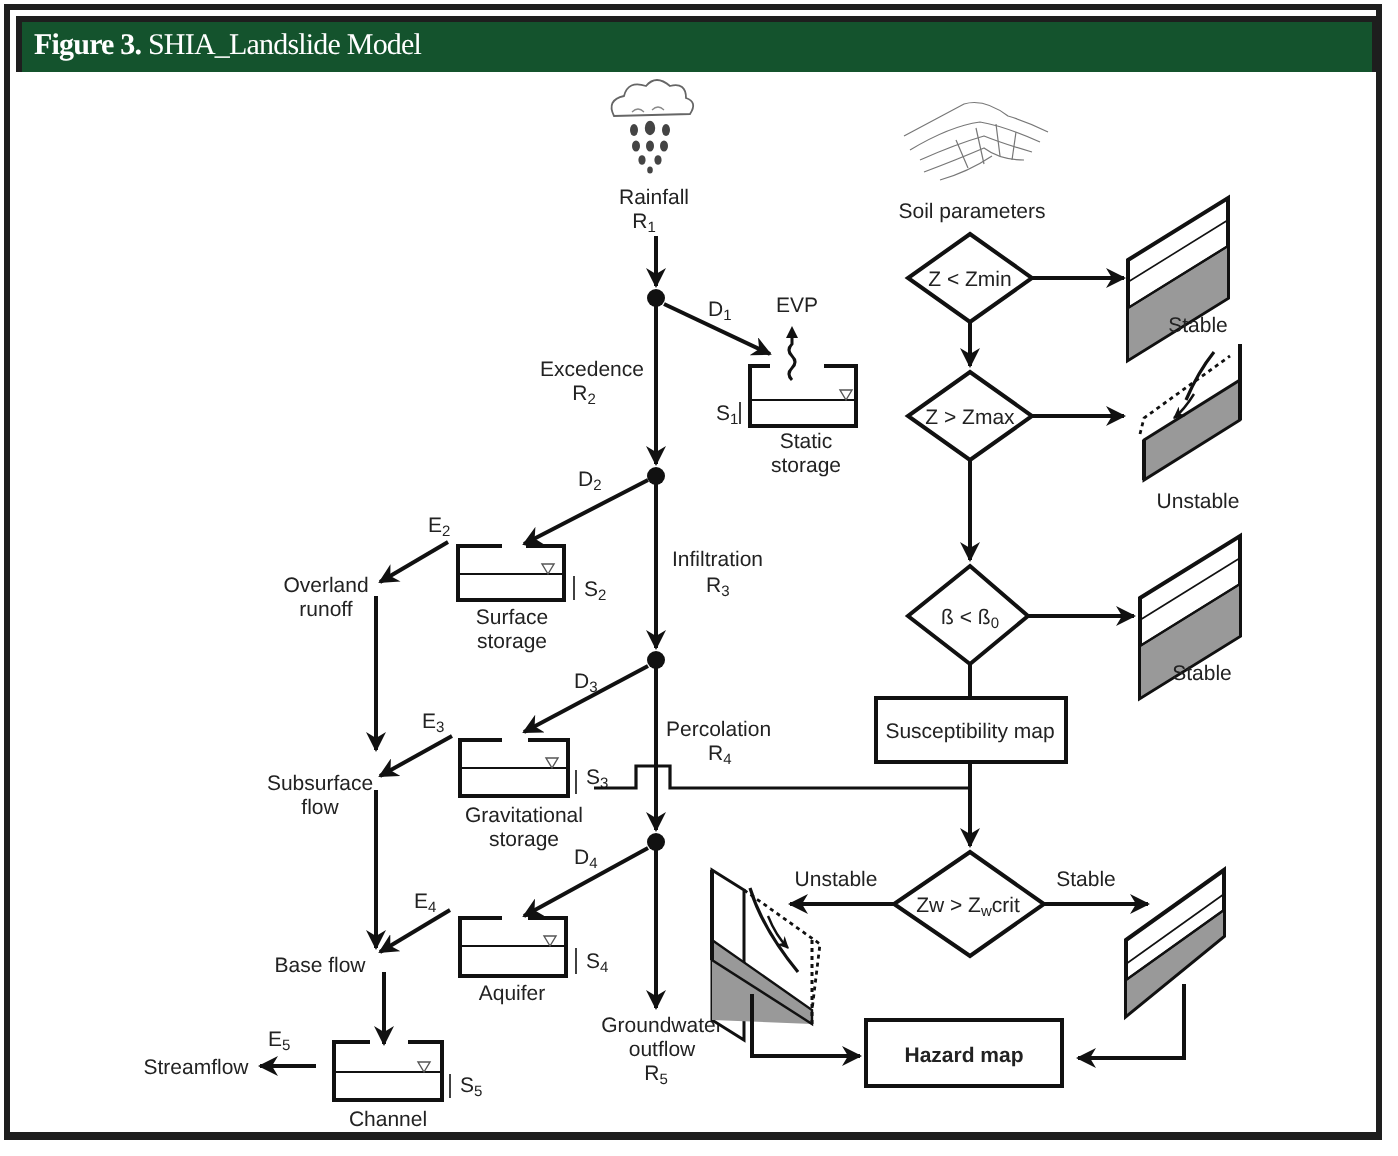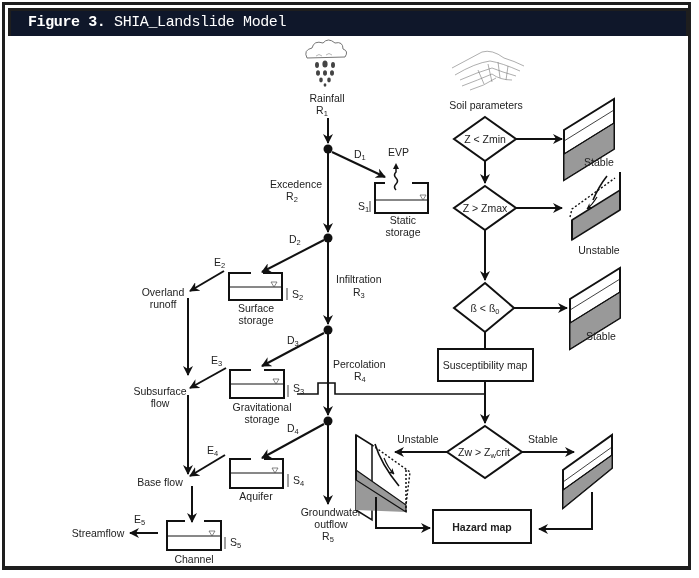--- a/index.html
+++ b/index.html
@@ -1,18 +1,18 @@
 <!DOCTYPE html>
 <html><head>
 <meta charset="utf-8">
 <style>
   html, body { margin: 0; padding: 0; background: #ffffff; }
   body { width: 699px; height: 578px; position: relative; overflow: hidden; font-family: "Liberation Sans", sans-serif; }
   .outer-frame { position: absolute; left: 2px; top: 2px; width: 689px; height: 568px; border-left: 3px solid #1e1e1e; border-top: 3px solid #1e1e1e; border-right: 3px solid #1e1e1e; border-bottom: 4px solid #1e1e1e; box-sizing: border-box; }
-  .title-bar { position: absolute; left: 8px; top: 8px; width: 680px; height: 28px; background: #0f172a; border-top: 3px solid #1e1e1e; border-left: 3px solid #1e1e1e; border-right: 2px solid #1e1e1e; box-sizing: border-box; color: #ffffff; font-size: 15px; line-height: 24px; padding-left: 17px; font-family: Liberation Mono, monospace; letter-spacing: -0.4px; }
+  .title-bar { position: absolute; left: 8px; top: 8px; width: 680px; height: 28px; background: #14532d; border-top: 3px solid #1e1e1e; border-left: 3px solid #1e1e1e; border-right: 2px solid #1e1e1e; box-sizing: border-box; color: #ffffff; font-size: 15px; line-height: 24px; padding-left: 6px; font-family: Liberation Serif, serif; letter-spacing: -0.4px; }
   .title-bar .fig-num { font-weight: bold; }
   svg { position: absolute; left: 0; top: 0; }
   svg text { font-family: "Liberation Sans", sans-serif; font-size: 10.5px; fill: #222; }
   svg .sub { font-size: 7.5px; }
 </style>
 </head>
 <body>
 
 <div class="outer-frame"></div>
 <div class="title-bar">

